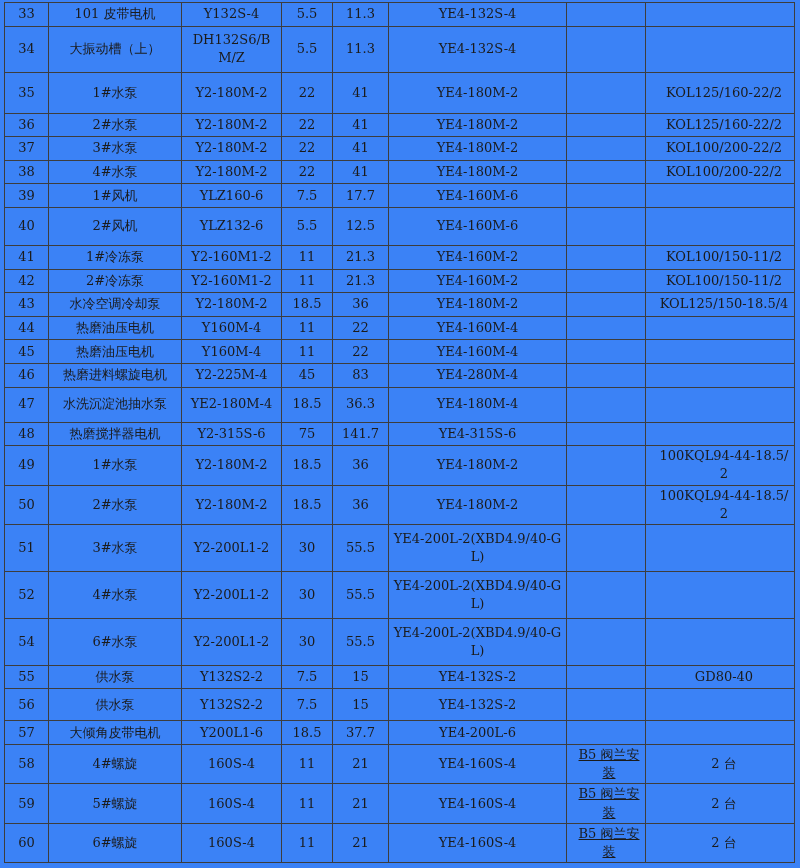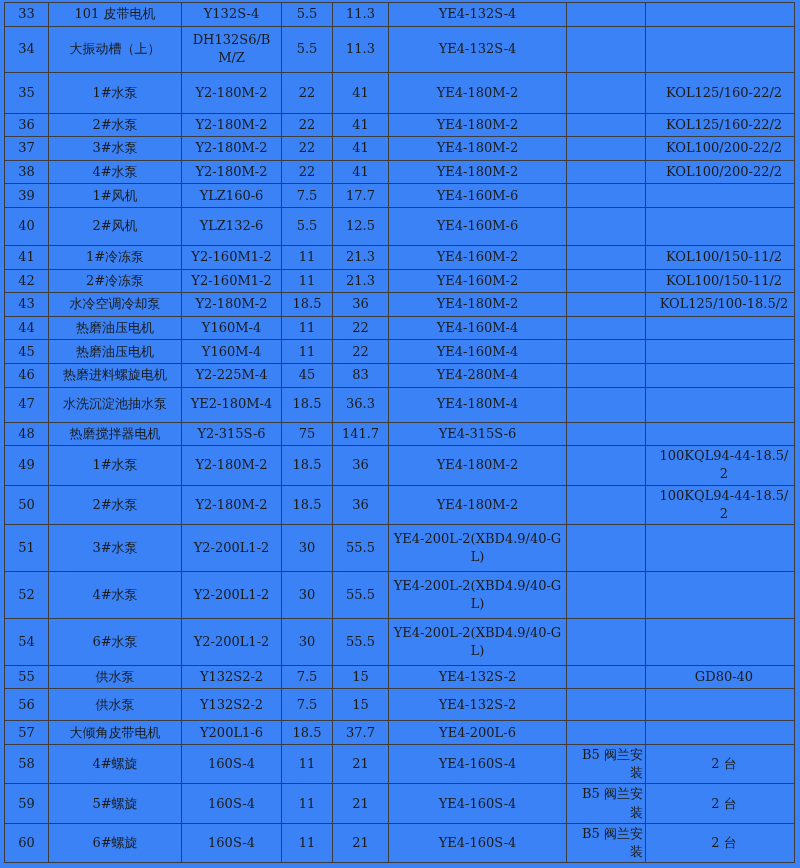--- a/index.html
+++ b/index.html
@@ -18,21 +18,21 @@
     border:1px solid #3d3d3d;
     text-align:center;
     vertical-align:middle;
     font-size:13px;
     color:#1b1b1b;
     padding:1px 2px;
     word-break:break-all;
     line-height:1.4;
     overflow:hidden;
   }
-  td.c6{text-align:right;padding-left:8px;}
+  td.c6{text-align:center;padding-left:8px;text-decoration:underline;}
   td.c7{text-align:center;padding-left:10px;}
 </style>
 </head>
 <body>
 
 <div class="page">
   <table class="equip-table">
     <colgroup>
       <col style="width:44px">
       <col style="width:133px">
@@ -145,21 +145,21 @@
           <td class="c7">KOL100/150-11/2</td>
         </tr>
         <tr style="height: 23.6px;">
           <td class="c0">43</td>
           <td class="c1">水冷空调冷却泵</td>
           <td class="c2">Y2-180M-2</td>
           <td class="c3">18.5</td>
           <td class="c4">36</td>
           <td class="c5">YE4-180M-2</td>
           <td class="c6"></td>
-          <td class="c7">KOL125/100-18.5/2</td>
+          <td class="c7">KOL125/150-18.5/4</td>
         </tr>
         <tr style="height: 23.6px;">
           <td class="c0">44</td>
           <td class="c1">热磨油压电机</td>
           <td class="c2">Y160M-4</td>
           <td class="c3">11</td>
           <td class="c4">22</td>
           <td class="c5">YE4-160M-4</td>
           <td class="c6"></td>
           <td class="c7"></td>

